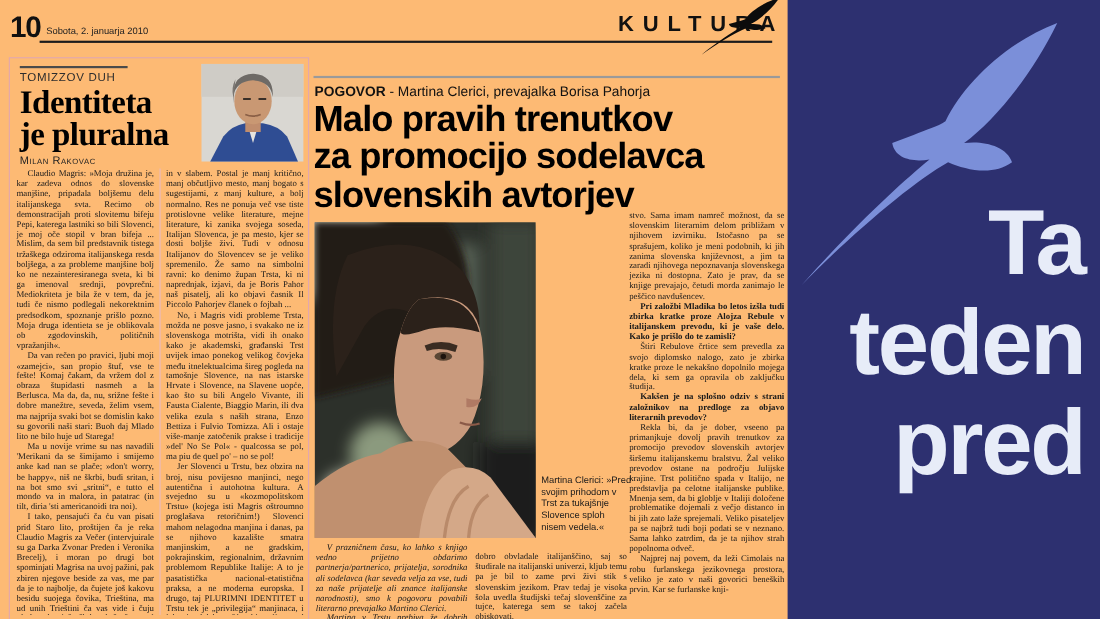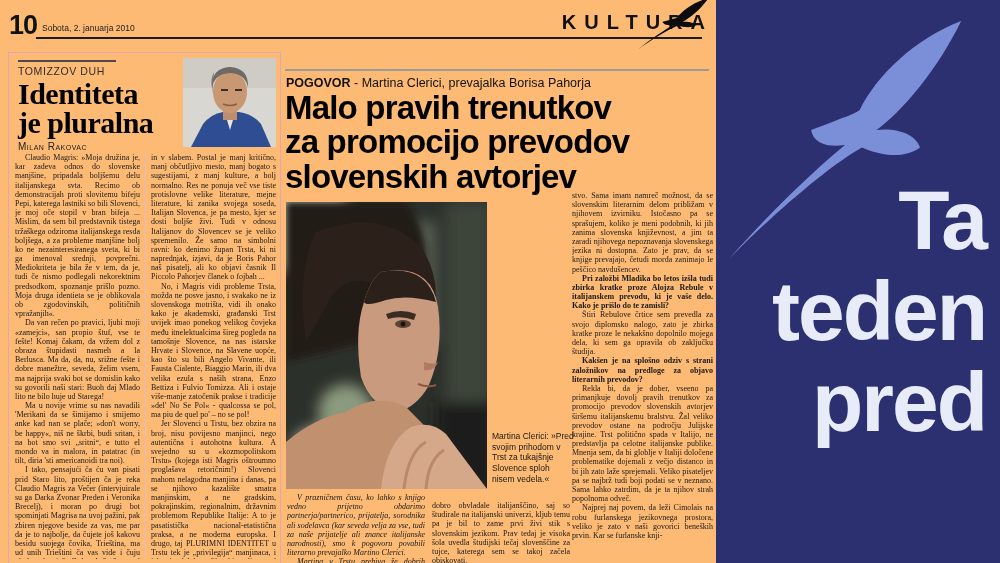--- a/index.html
+++ b/index.html
@@ -103,21 +103,21 @@
     </div>
   </section>
 
   <section class="interview">
     <div class="iv-toprule"></div>
     <div class="iv-kicker">
       <b>POGOVOR</b><span> - Martina Clerici, prevajalka Borisa Pahorja</span>
     </div>
     <div class="iv-title">
       <span style="display:block">Malo pravih trenutkov</span>
-      <span style="display:block">za promocijo prevodov</span>
+      <span style="display:block">za promocijo sodelavca</span>
       <span style="display:block">slovenskih avtorjev</span>
     </div>
 
     <svg class="woman-photo" viewBox="0 0 201 287" preserveAspectRatio="none">
       <defs>
         <filter id="blur1" x="-20%" y="-20%" width="140%" height="140%">
             <feGaussianBlur stdDeviation="7"></feGaussianBlur>
           </filter>
         <filter id="blur2" x="-20%" y="-20%" width="140%" height="140%">
             <feGaussianBlur stdDeviation="3"></feGaussianBlur>

